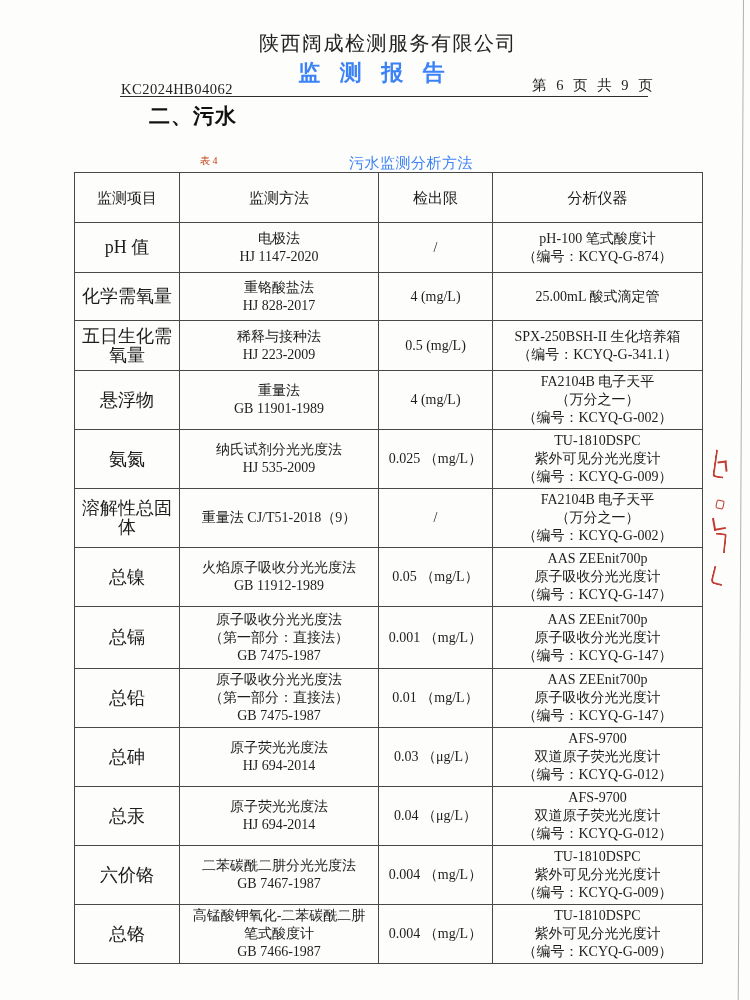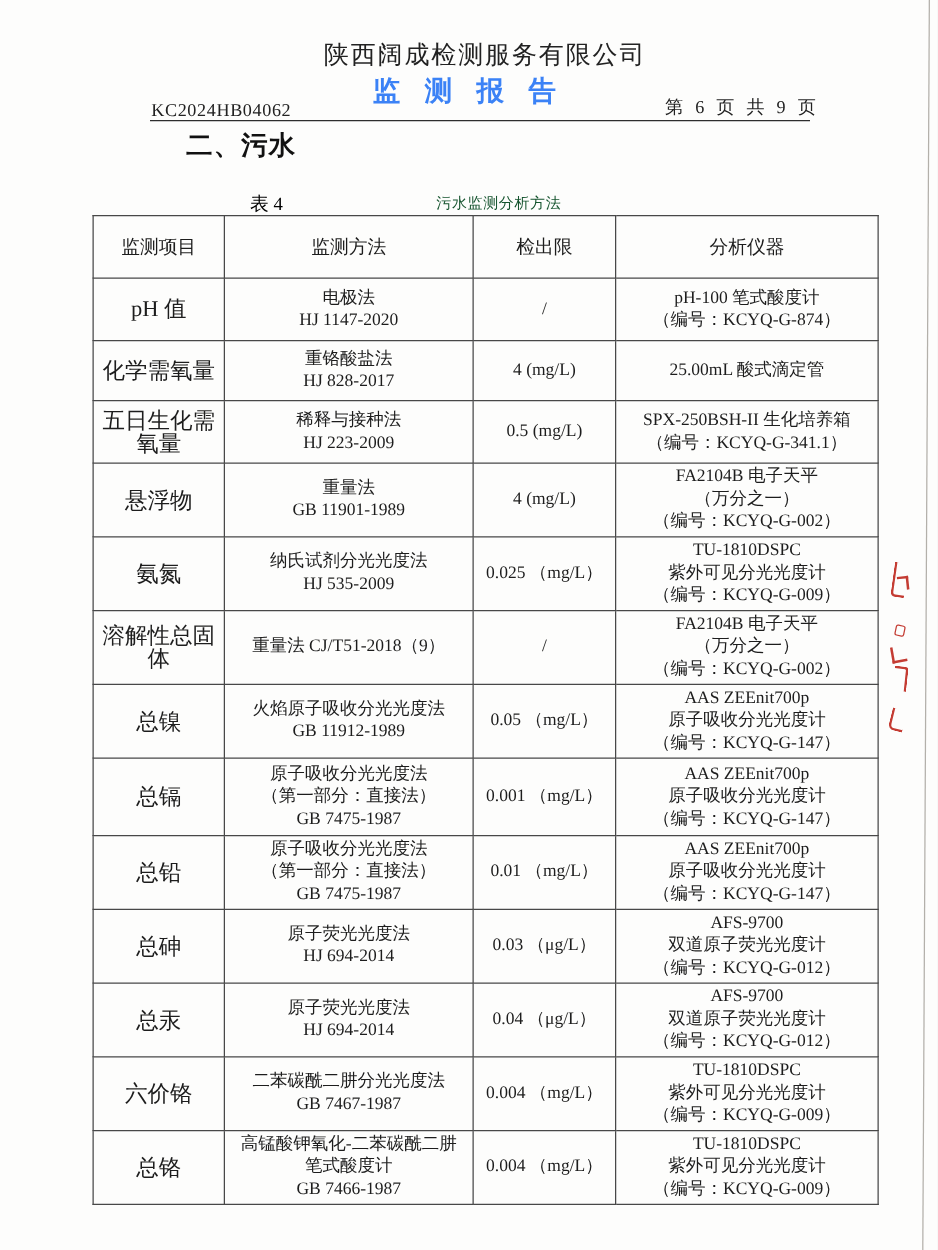--- a/index.html
+++ b/index.html
@@ -39,25 +39,25 @@
   .section-title{
     position:absolute;top:102px;left:121px;
     font-size:21px;font-weight:bold;letter-spacing:1px;color:#111;margin-left:28px;
   }
   .subsection-title{
     position:absolute;top:132px;left:114px;
     font-size:17px;color:#1a1a1a;
   }
   .table-label{
     position:absolute;top:154px;left:200px;
-    font-size:15px;color:#000000;
+    font-size:10px;color:#c2410c;
   }
   .table-title{
     position:absolute;top:154px;left:349px;
-    font-size:12px;letter-spacing:0.5px;color:#14532d;
+    font-size:15px;letter-spacing:0.5px;color:#3b82f6;
   }
   
   .table-wrap{
     position:absolute;top:172px;left:74px;width:628px;
   }
   table#methods-table{
     width:628px;
     border-collapse:collapse;
     table-layout:fixed;
     border:1.6px solid #383838;

